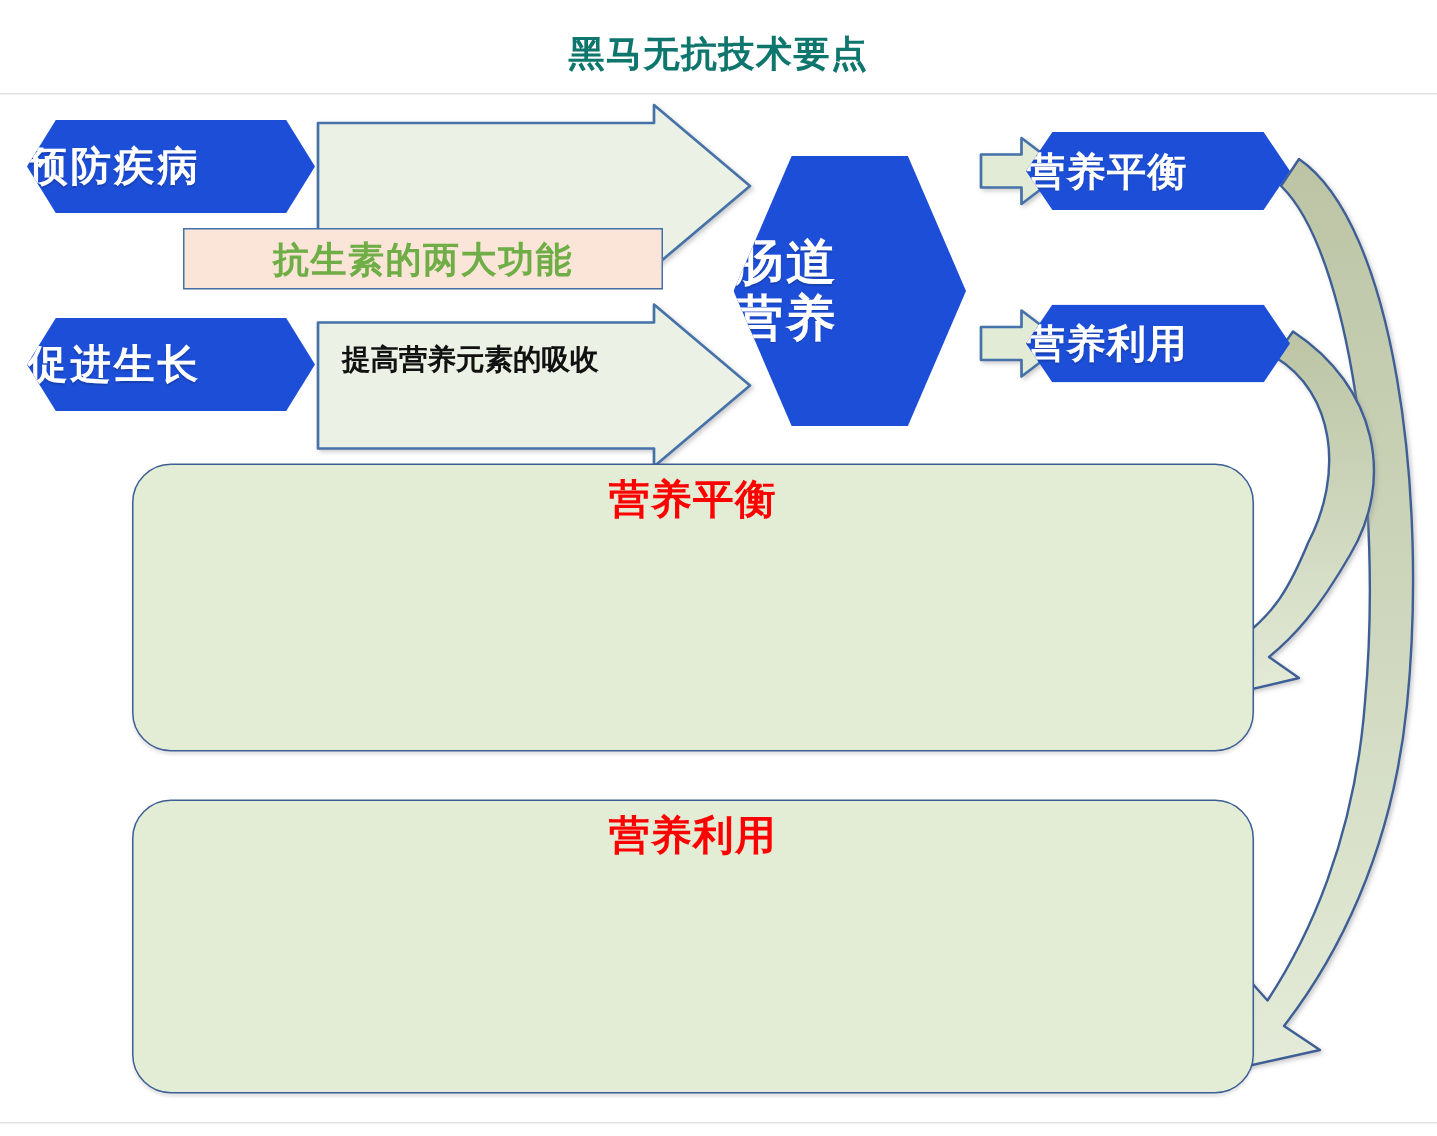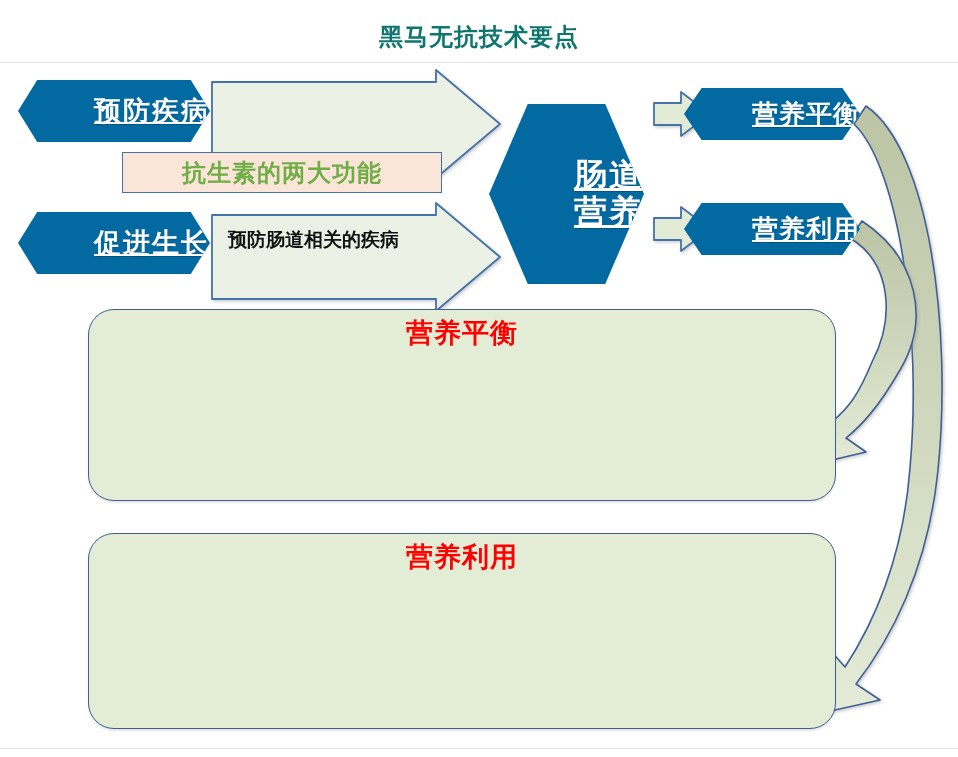--- a/index.html
+++ b/index.html
@@ -57,28 +57,27 @@
     height: 757px;
   }
   .layer-back { z-index: 1; }
 
   
   .hex {
     position: absolute;
     z-index: 4;
     display: flex;
     align-items: center;
-    justify-content: flex-end;
+    justify-content: flex-start;
     color: #ffffff;
     font-weight: bold;
-    background: #0369a1;
+    background: #1d4ed8;
     -webkit-clip-path: polygon(10% 0%, 90% 0%, 100% 50%, 90% 100%, 10% 100%, 0% 50%);
     clip-path: polygon(10% 0%, 90% 0%, 100% 50%, 90% 100%, 10% 100%, 0% 50%);
     text-shadow: 0 1px 1px rgba(0,0,0,.18);
-    text-decoration: underline;
   }
   .hex-left {
     left: 18px;
     width: 192px;
     height: 62px;
     font-size: 27px;
     letter-spacing: 2px;
   }
   .hex-prevent { top: 80px; }
   .hex-growth  { top: 212px; }
@@ -223,21 +222,21 @@
 
   <div class="hex hex-left hex-prevent">
     <span>预防疾病</span>
   </div>
 
   <div class="hex hex-left hex-growth">
     <span>促进生长</span>
   </div>
 
 
-  <div class="arrow-text arrow-text-2">预防肠道相关的疾病</div>
+  <div class="arrow-text arrow-text-2">提高营养元素的吸收</div>
 
   <div class="peach-box">
     <span>抗生素的两大功能</span>
   </div>
 
   <div class="hex hex-center">
     <div>
       <div>肠道</div>
       <div>营养</div>
     </div>

